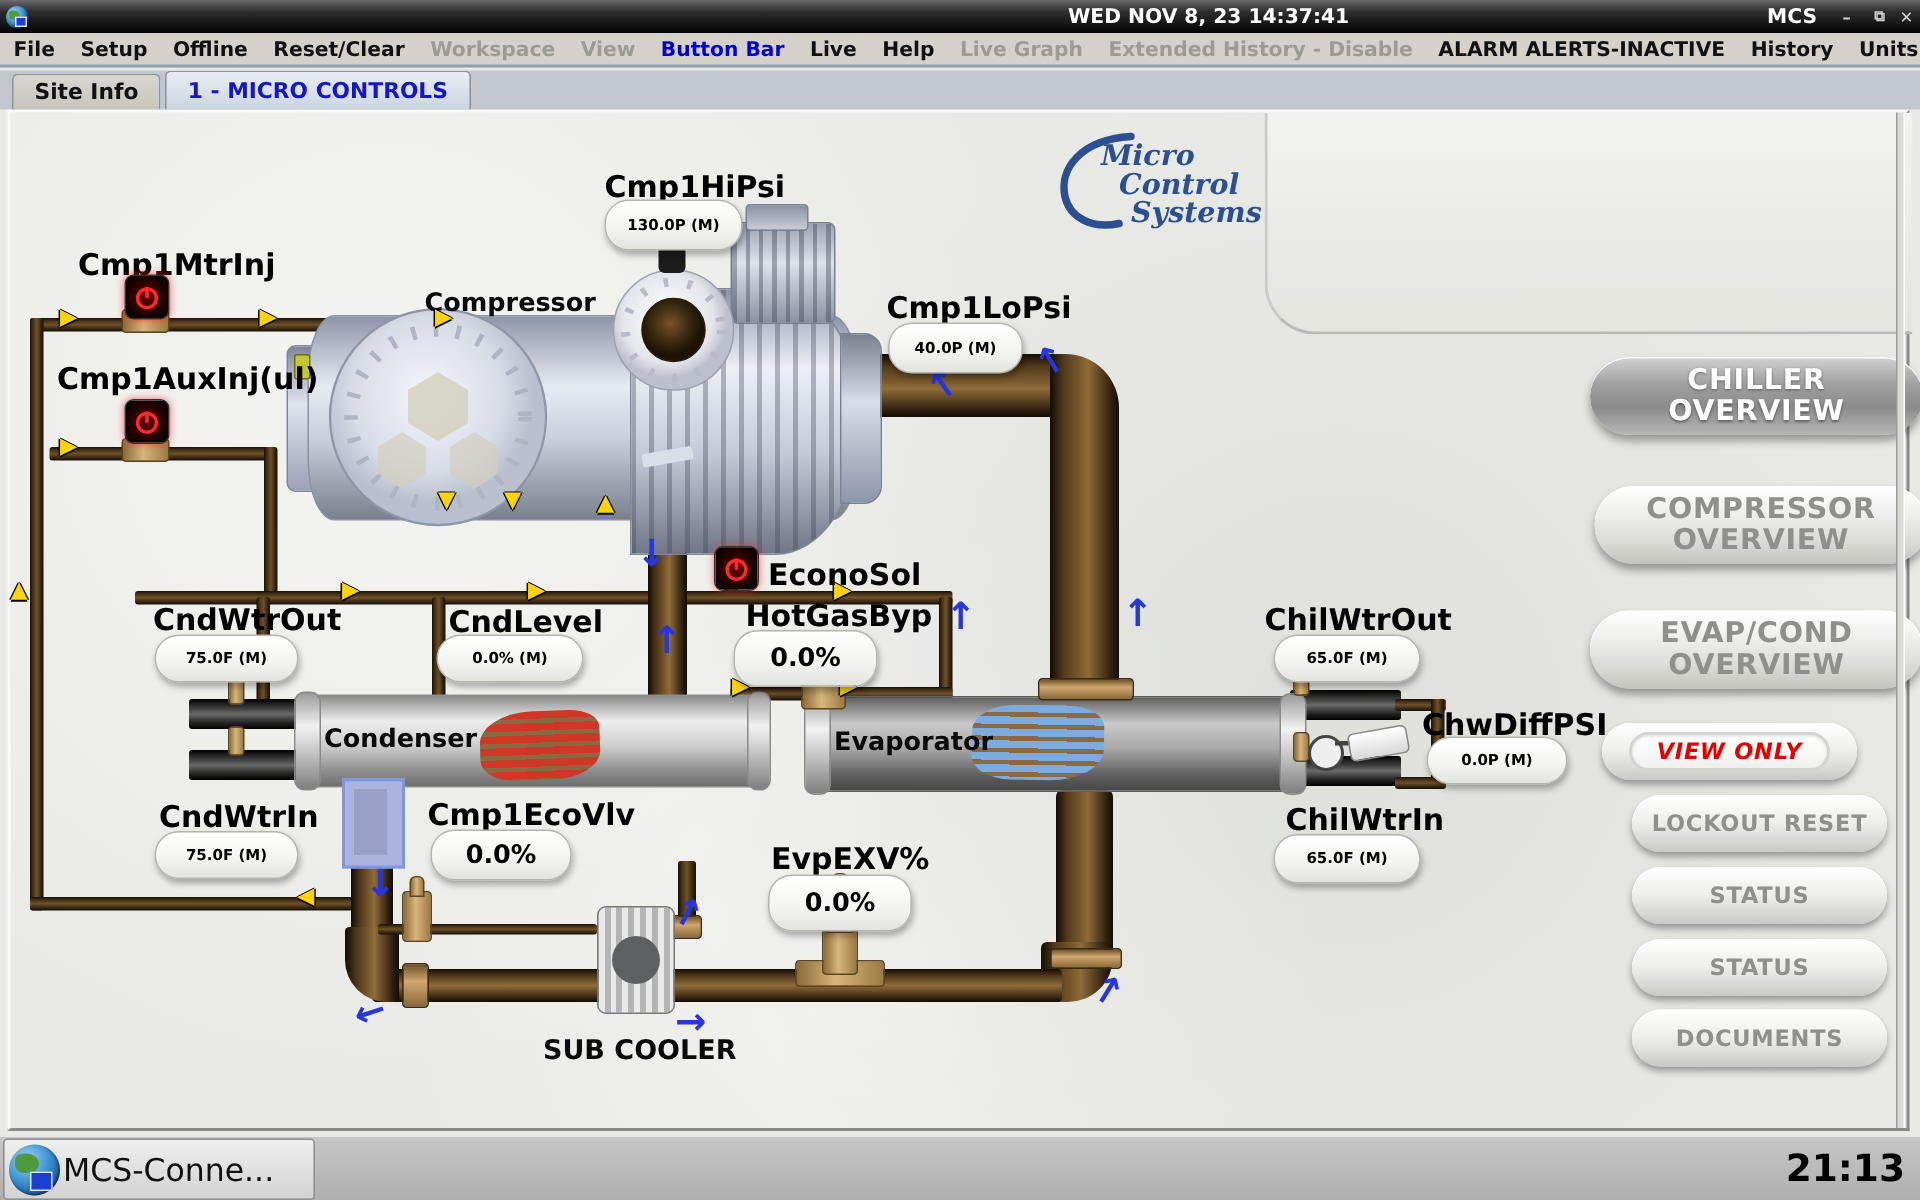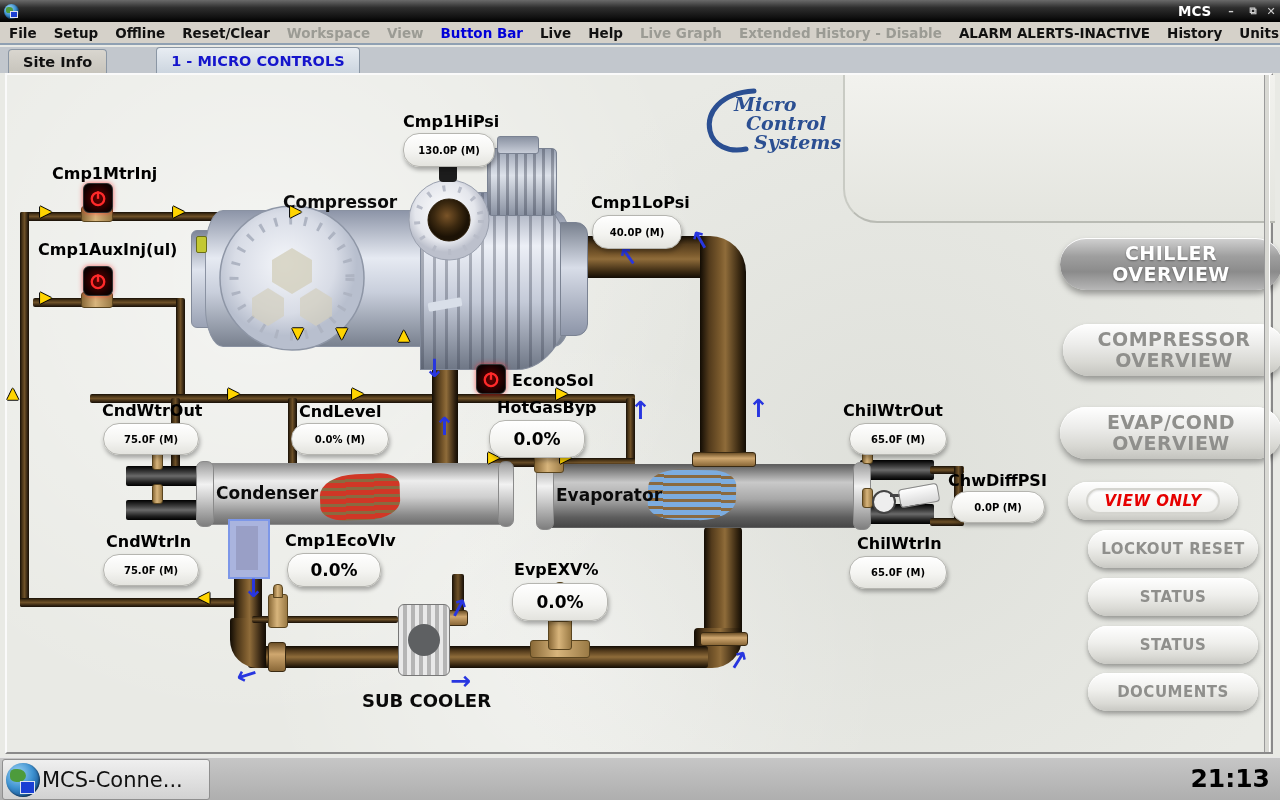--- a/index.html
+++ b/index.html
@@ -23,21 +23,21 @@
   #menubar{left:0;top:22px;width:1280px;height:23px;background:#d5d1c9;
     border-bottom:2px solid #8fa0b2;display:flex;align-items:center;gap:17px;
     padding-left:9px;font-size:13.5px;font-weight:bold;color:#111;z-index:49;box-sizing:border-box;}
   .mi{white-space:nowrap;cursor:default;}
   .mi.dis{color:#9b9b94;}
   .mi.acc{color:#0000d8;}
   #tabstrip{left:0;top:47px;width:1280px;height:26px;background:#c2c7cd;z-index:48;display:flex;align-items:flex-end;padding-left:8px;box-sizing:border-box;}
   .tab{height:23px;display:flex;align-items:center;padding:0 14px;font-size:14.5px;font-weight:bold;
     border:1px solid #8a96a4;border-bottom:none;border-radius:4px 4px 0 0;margin-right:3px;
     background:linear-gradient(#d9d6cf,#c7c4bc);color:#111;}
-  .tab.active{background:linear-gradient(#e8edf3,#ccd5df);color:#1515cc;height:25px;margin-left:46px;}
+  .tab.active{background:linear-gradient(#e8edf3,#ccd5df);color:#1515cc;height:25px;}
   
   #panel{left:5px;top:73px;width:1268px;height:681px;background:#e9eae5;
     border:2px solid;border-color:#fafafa #8a8a8a #8a8a8a #fafafa;box-sizing:border-box;z-index:1;
     background-image:radial-gradient(circle at 20% 30%,rgba(255,255,255,.5),transparent 40%),
                      radial-gradient(circle at 70% 60%,rgba(210,212,206,.45),transparent 45%),
                      radial-gradient(circle at 45% 85%,rgba(255,255,255,.4),transparent 35%);}
   #panel-edge{left:1264px;top:75px;width:4px;height:677px;background:#d9d9d4;border-left:1px solid #9a9a9a;border-right:1px solid #fff;z-index:40;}
   
   #statuspanel{left:843px;top:75px;width:430px;height:146px;background:linear-gradient(#f2f2ee,#e4e5df);
     border-left:2px solid #c9cbc4;border-bottom:2px solid #b9bbb4;border-bottom-left-radius:34px;z-index:6;}
@@ -60,21 +60,21 @@
     color:#8f8f8c;box-shadow:0 4px 6px rgba(0,0,0,.35),inset 0 1px 0 #fff;}
   .navbtn.active{background:linear-gradient(#d2d2d2,#9f9f9f 35%,#8b8b8b 65%,#b7b7b7);color:#fff;
     text-shadow:0 1px 2px rgba(0,0,0,.4);}
   .actbtn{position:absolute;width:170px;height:38px;border-radius:19px;z-index:7;
     display:flex;align-items:center;justify-content:center;font-weight:bold;font-size:15px;color:#8f8f8c;
     background:linear-gradient(#ffffff,#efefec 45%,#dadad5 80%,#c8c8c3);
     box-shadow:0 3px 5px rgba(0,0,0,.35),inset 0 1px 0 #fff;letter-spacing:.5px;}
   .actbtn .ring{border:2px solid #d4d4cf;border-radius:15px;padding:2px 16px;color:#e60000;
     background:linear-gradient(#fff,#f0f0ed);box-shadow:inset 0 1px 2px rgba(0,0,0,.12);}
   
-  .slabel{position:absolute;font-weight:bold;font-size:16px;color:#000;white-space:nowrap;z-index:9;}
+  .slabel{position:absolute;font-weight:bold;font-size:20px;color:#000;white-space:nowrap;z-index:9;}
   .pill{position:absolute;background:linear-gradient(#ffffff,#f4f4f1 55%,#e3e3de);border:1px solid #b5b5b0;
     border-radius:16px;box-shadow:1px 3px 4px rgba(0,0,0,.3),inset 0 1px 0 #fff;z-index:9;
     display:flex;align-items:center;justify-content:center;font-weight:bold;font-size:10px;color:#000;}
   .redind{position:absolute;width:28px;height:28px;border-radius:6px;z-index:10;
     background:radial-gradient(circle,#5a0000 10%,#150000 70%,#000);border:1px solid #333;
     display:flex;align-items:center;justify-content:center;box-shadow:0 0 5px rgba(255,40,40,.7);}
   
   .ph{position:absolute;height:9px;border-radius:2px;z-index:2;
     background:linear-gradient(#171007,#4a3518 25%,#6e5128 50%,#2e2010 85%,#171007);}
   .pv{position:absolute;width:9px;border-radius:2px;z-index:2;
@@ -140,20 +140,21 @@
   #taskclock{position:absolute;right:10px;top:6px;font-size:25px;font-weight:bold;color:#000;margin-left:13px;}
 </style>
 </head>
 <body>
 
 <div class="abs" id="titlebar">
   <span class="globe" style="width:15px;height:15px;margin-left:4px;">
     <i style="left:2px;top:3px;width:7px;height:6px;"></i>
       <b style="left:6px;top:7px;width:6px;height:5px;"></b>
   </span>
+  <span id="title-datetime">WED NOV 8, 23  14:37:41</span>
   <span id="title-brand">MCS</span>
   <span class="winbtn" style="left:1222px;">–</span>
   <span class="winbtn" style="left:1244px;font-size:10px;">⧉</span>
   <span class="winbtn" style="left:1262px;">✕</span>
 </div>
 
 <div class="abs" id="menubar">
   <span class="mi">File</span>
   <span class="mi">Setup</span>
   <span class="mi">Offline</span>

